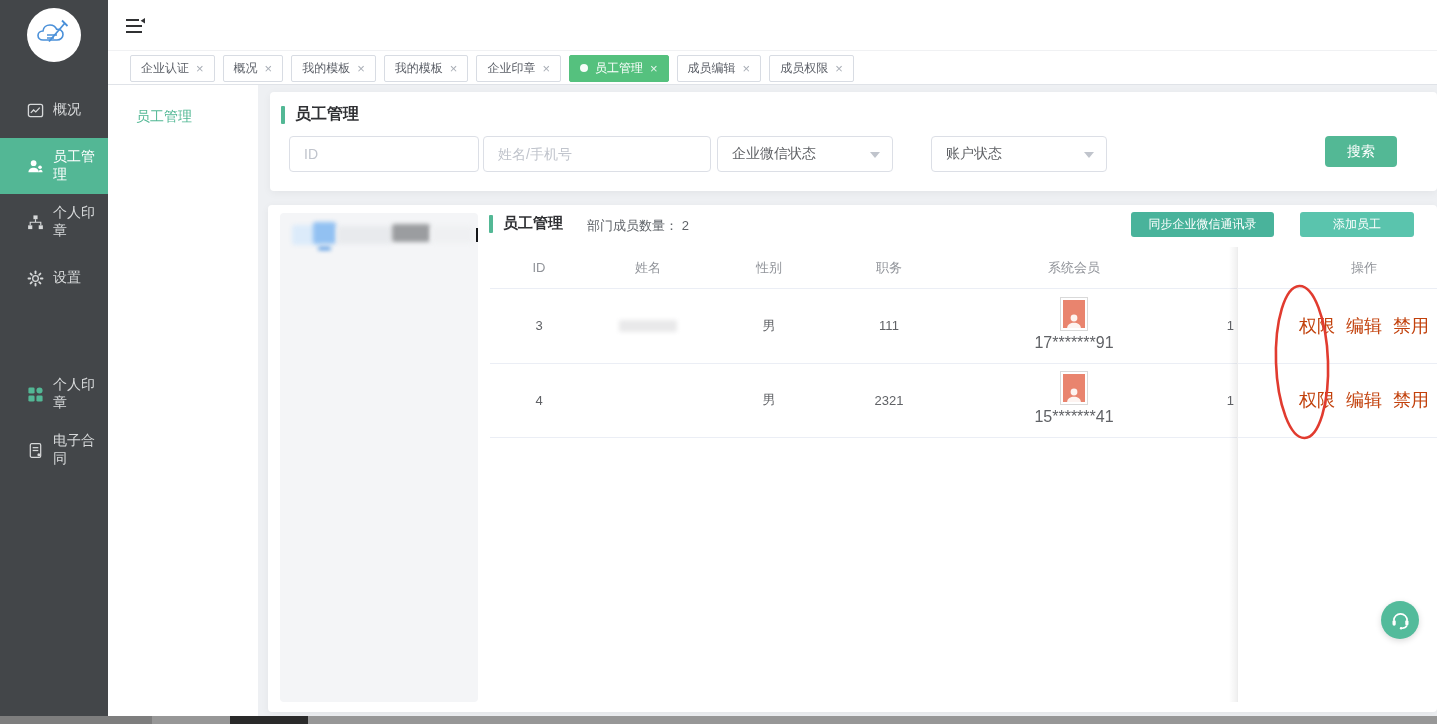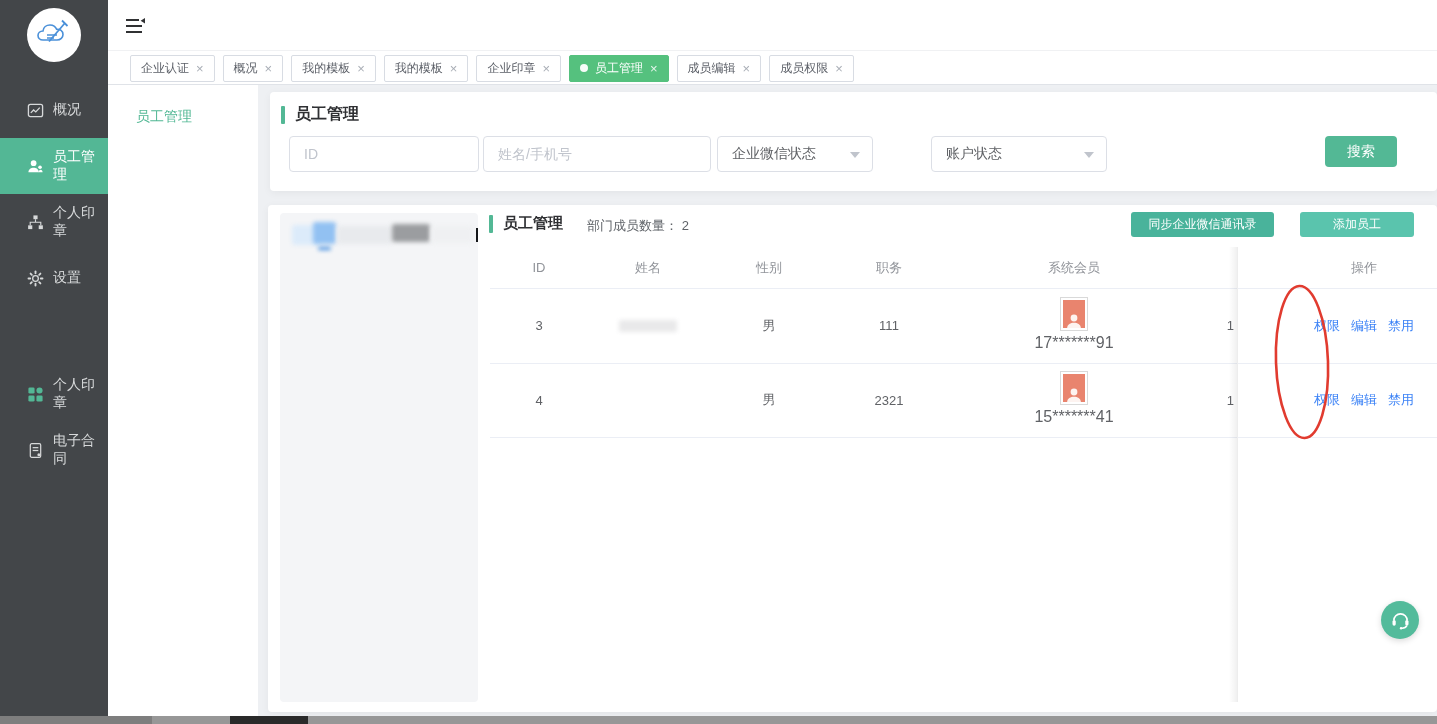--- a/index.html
+++ b/index.html
@@ -93,21 +93,21 @@
   .col-member { left:948px;  width:252px; }
   .col-op     { left:1264px; width:200px; }
 
   .member-cell { flex-direction:column; gap:3px; }
   .avatar-frame { width:28px; height:34px; border:1px solid #d9d9d9; background:#fff; padding:2px; }
   .avatar-fill { width:100%; height:100%; background:#e9846e; display:flex; align-items:flex-end; justify-content:center; overflow:hidden; }
   .member-phone { font-size:16px; color:#606266; }
   .clip-val { position:absolute; left:1220px; width:14px; overflow:hidden; text-align:right;
               font-size:13px; color:#606266; display:flex; align-items:center; justify-content:flex-end; }
   .op-links { gap:11px; }
-  .op-links span { color:#3b82f6; font-size:13px; cursor:pointer; white-space:nowrap;font-family:Liberation Mono, monospace; }
+  .op-links span { color:#c2410c; font-size:18px; cursor:pointer; white-space:nowrap;font-family:Liberation Mono, monospace; }
 
   .fixed-shadow { left:1229px; top:247px; width:8px; height:455px;
                   background:linear-gradient(to left, rgba(0,0,0,.06), rgba(0,0,0,0)); }
   .fixed-line { left:1237px; top:247px; width:1px; height:455px; background:#ededed; }
 
   .redact-name { width:58px; height:12px; background:#e9e9ea; filter:blur(2px); border-radius:2px; }
 
   
   .annotation-svg { left:1268px; top:281px; width:70px; height:163px; z-index:8; pointer-events:none; }
   .help-btn { left:1381px; top:601px; width:38px; height:38px; border-radius:50%; background:#53bb9b;
@@ -283,21 +283,21 @@
     </div>
   </div>
 
   <div class="abs card filter-card"></div>
   <div class="panel-title" style="left:281px;top:104px">
     <span class="title-bar"></span>
     <span class="title-text">员工管理</span>
   </div>
   <input class="abs f-input" style="left: 289px; width: 190px;" placeholder="ID">
   <input class="abs f-input" style="left: 483px; width: 228px;" placeholder="姓名/手机号">
-  <div class="abs f-select" style="left:717px;width:156px">
+  <div class="abs f-select" style="left:717px;width:176px">
     <span>企业微信状态</span>
     <span class="sel-caret"></span>
   </div>
   <div class="abs f-select" style="left:931px;width:176px">
     <span>账户状态</span>
     <span class="sel-caret"></span>
   </div>
   <button class="abs search-btn">搜索</button>
 
   <div class="abs card table-card"></div>

